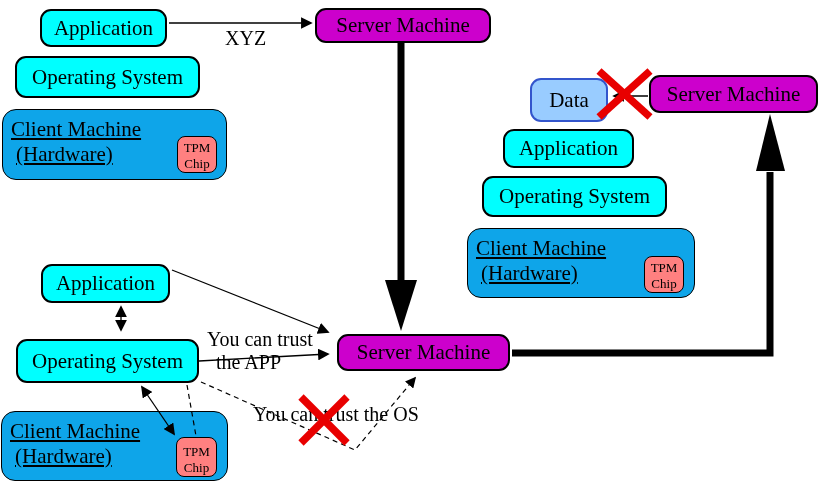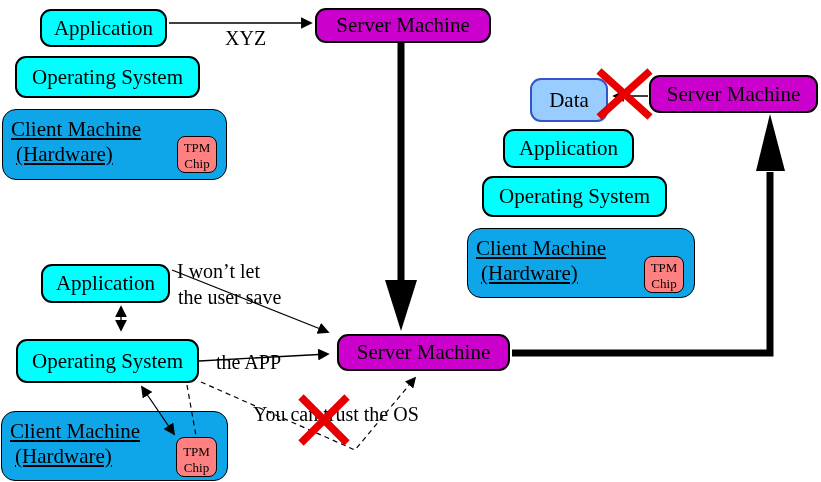--- a/index.html
+++ b/index.html
@@ -66,22 +66,21 @@
     <div class="ln2">(Hardware)</div>
   </div>
   <div class="tpm" style="left:176px;top:437px;width:41px;height:40px;">
     <div>TPM</div>
     <div>Chip</div>
   </div>
 
   <div class="node server" style="left:337px;top:334px;width:173px;height:37px;">Server Machine</div>
 
   <div class="ann" style="left:189px;top:27px;margin-left:36px;">XYZ</div>
-  <div class="ann" style="left:177px;top:260px;">I won’t let</div>
-  <div class="ann" style="left:178px;top:286px;">the user save</div>
+  <div class="ann" style="left:207px;top:328px;">You can trust</div>
   <div class="ann" style="left:216px;top:351px;">the APP</div>
   <div class="ann" style="left:253px;top:403px;">You can trust the OS</div>
 
   <svg class="wires" width="821" height="482" viewBox="0 0 821 482" aria-hidden="true">
     <defs>
       <marker id="arr" viewBox="0 0 10 10" refX="8.5" refY="5" markerWidth="9" markerHeight="9" orient="auto-start-reverse">
         <path d="M0,0 L10,5 L0,10 z"></path>
       </marker>
     </defs>
 

